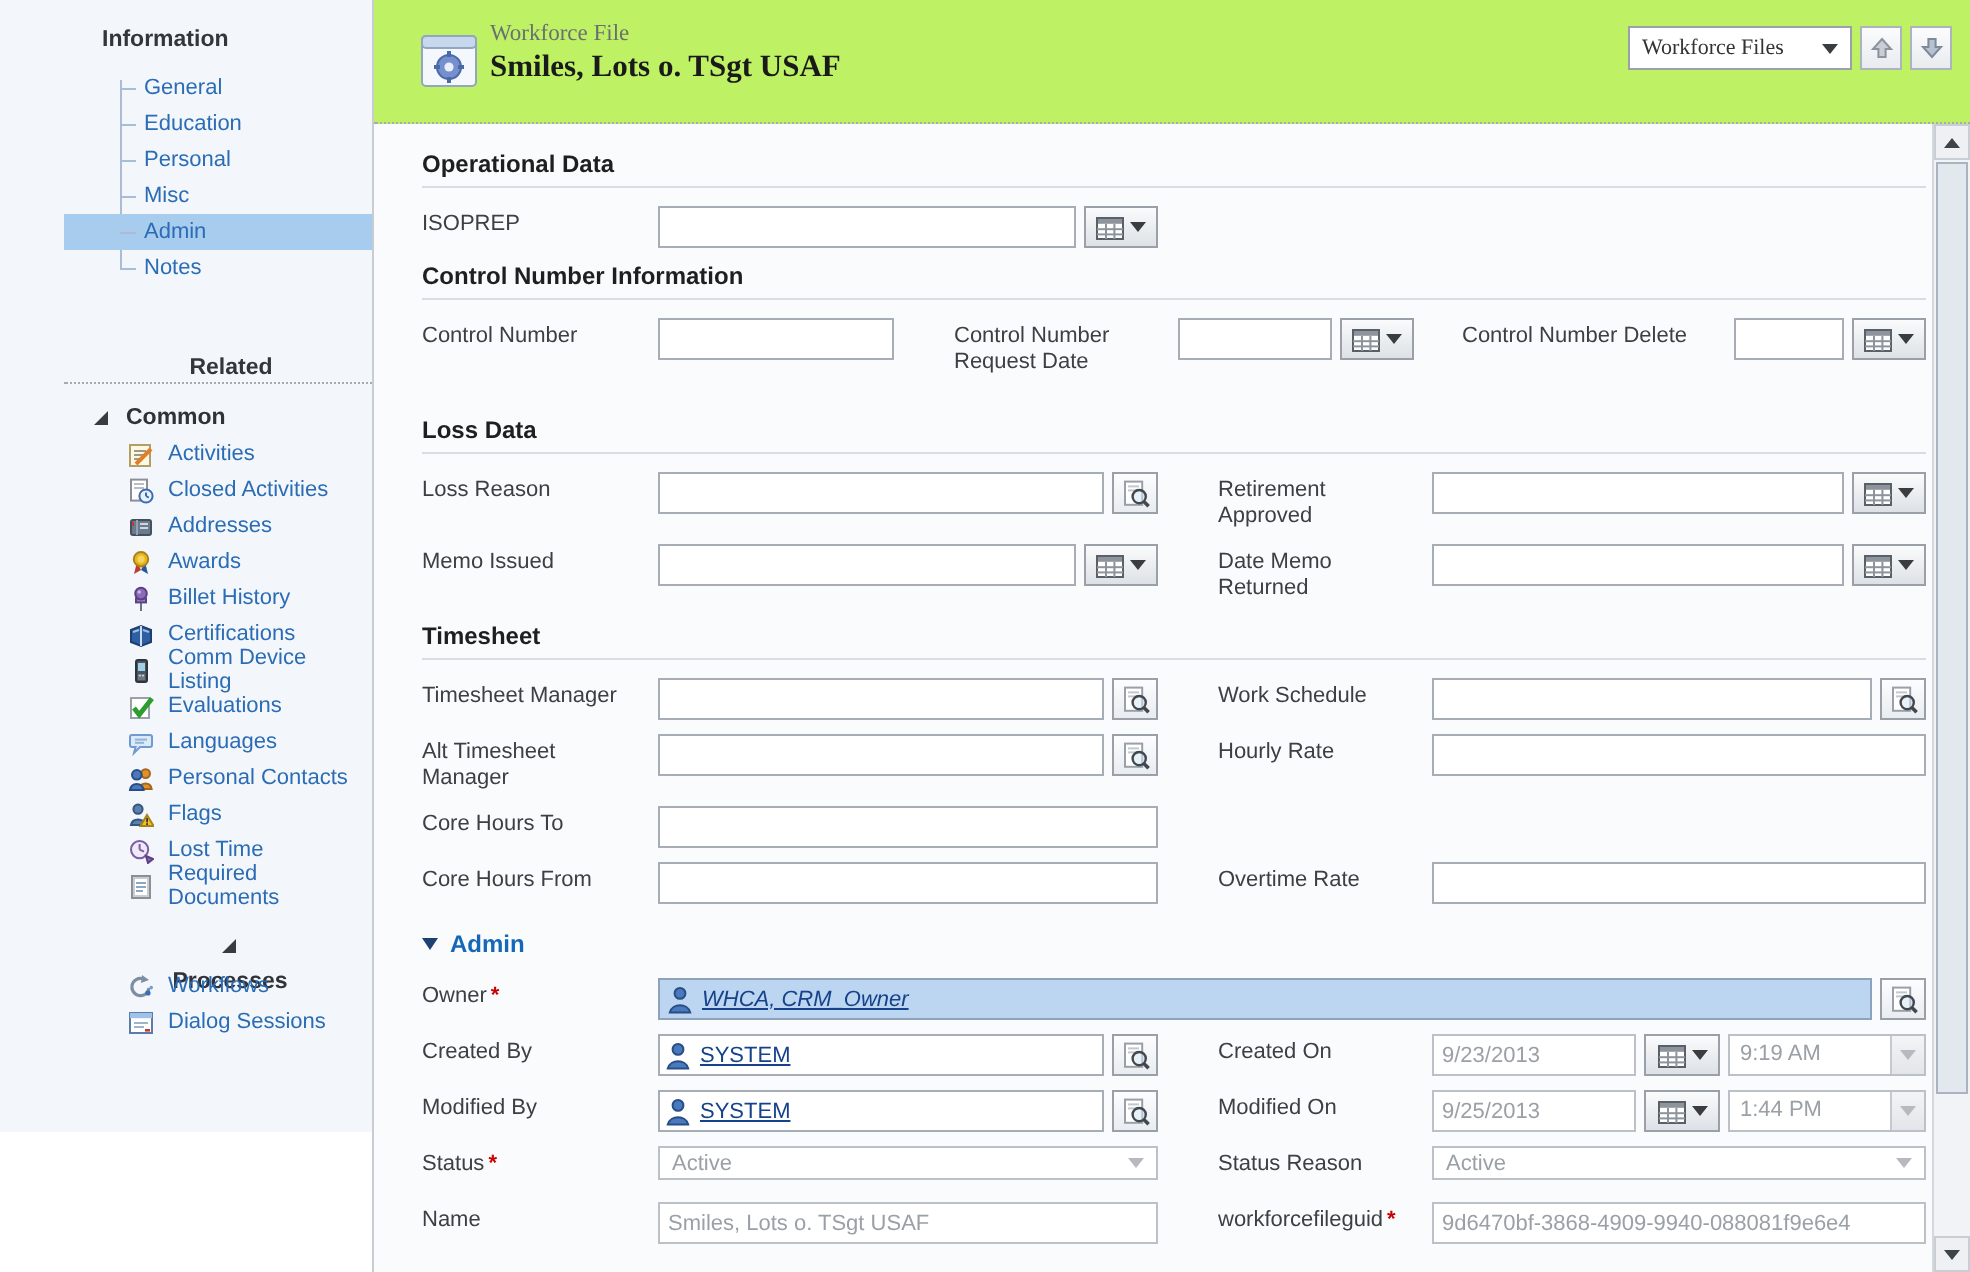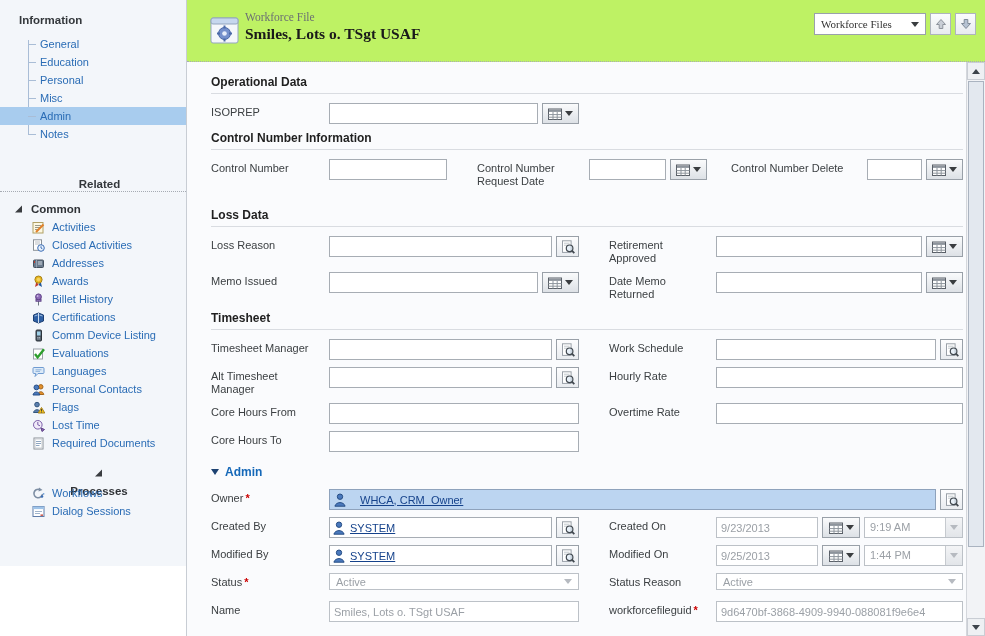--- a/index.html
+++ b/index.html
@@ -1,20 +1,20 @@
 <!DOCTYPE html>
 <html><head>
 <meta charset="utf-8">
 <style>
   * { box-sizing: border-box; margin: 0; padding: 0; }
   html,body { width: 985px; height: 636px; overflow: hidden; }
   body { font-family: "Liberation Sans", sans-serif; font-size: 11px; color: #3c4043; background: #fff; position: relative; }
 
   
-  .sidebar { position: absolute; left: 0; top: 0; width: 186px; height: 566px; background: #f3f6fa; padding-top: 12px; }
+  .sidebar { position: absolute; left: 0; top: 0; width: 186px; height: 566px; background: #f3f6fa; padding-top: 12px; padding-left: 32px; }
   .sb-title { font-size: 11.5px; font-weight: bold; color: #33373b; padding-left: 19px; height: 16px; line-height: 16px; }
   .sb-title.related { padding-left: 13px; margin-top: 33px; padding-bottom: 8px; border-bottom: 1px dotted #a6abb3; margin-right: 0; text-align: center; }
   .tree { position: relative; margin-top: 7px; }
   .tree::before { content: ""; position: absolute; left: 28px; top: 5px; height: 94px; width: 1px; background: #a9bdd6; }
   .tree-item { position: relative; height: 18px; line-height: 18px; padding-left: 40px; cursor: pointer; }
   .tree-item::before { content: ""; position: absolute; left: 28px; top: 9px; width: 8px; height: 1px; background: #a9bdd6; }
   .tree-item span { color: #2a6cb5; }
   .tree-item.sel { background: #a8ccee; }
   .sb-group-hdr { display: flex; align-items: center; gap: 5px; padding-left: 12px; font-weight: bold; font-size: 11.5px; color: #2f3236; height: 18px; margin-top: 8px; cursor: pointer; }
   .g-item { display: flex; align-items: center; gap: 7px; height: 18px; padding-left: 31px; cursor: pointer; }
@@ -48,21 +48,21 @@
   .btn-cal { width: 37px; }
   .btn-look { width: 23px; background: linear-gradient(#fdfdfe,#e9ecf0); }
   .combo-dis { height: 17px; border: 1px solid #bcc1c7; background: #fff; color: #9ba0a6; display: flex; align-items: center; justify-content: space-between; padding: 0 6px; flex: 1; }
   .combo-dis .dd-tri { border-top-color: #b6bac0; }
   .timebox { height: 21px; border: 1px solid #bcc1c7; background: #fff; display: flex; align-items: stretch; flex: 1; min-width: 0; }
   .timebox .tval { flex: 1; color: #9ba0a6; padding: 3px 5px 0; }
   .timebox .tbtn { width: 17px; border-left: 1px solid #c6cacf; background: linear-gradient(#f3f4f6,#e2e5e9); display: flex; align-items: center; justify-content: center; }
   .lookup-in { display: flex; align-items: center; gap: 5px; height: 21px; border: 1px solid #a7adb4; background: #fff; padding: 0 3px; flex: 1; min-width: 0; }
   .lookup-in a { color: #15428b; font-size: 11px; }
   .owner-box { display: flex; align-items: stretch; height: 21px; border: 1px solid #8ea2bc; background: #fff; flex: 1; }
-  .owner-sel { flex: 1; background: #bcd5f1; display: flex; align-items: center; gap: 14px; padding: 0 4px; }
+  .owner-sel { flex: 1; background: #bcd5f1; display: flex; align-items: center; gap: 5px; padding: 0 4px; font-style: italic; }
   .owner-sel a { color: #15428b; }
   .colsec { display: flex; align-items: center; gap: 6px; margin: 13px 0 10px 0; cursor: pointer; }
   .colsec .t { font-size: 12px; font-weight: bold; color: #1568b8; }
   .tri-down { width: 0; height: 0; border-left: 4px solid transparent; border-right: 4px solid transparent; border-top: 6px solid #1d4272; }
   .tri-right { width: 0; height: 0; border-top: 4px solid transparent; border-bottom: 4px solid transparent; border-left: 6px solid #1d4272; }
 
   
   .vscroll { position: absolute; right: 0; top: 62px; width: 19px; height: 574px; background: #f2f3f6; border-left: 1px solid #d4d7dc; }
   .sc-btn { position: absolute; left: 0; width: 18px; height: 18px; background: #eef0f3; border: 1px solid #c9cdd4; display: flex; align-items: center; justify-content: center; cursor: pointer; }
   .sc-up { top: 0; } .sc-dn { bottom: 0; }
@@ -469,33 +469,33 @@
                 <use href="#sym-mag"></use>
               </svg>
             </button>
         </div>
         <span></span>
         <div class="lbl">Hourly Rate</div>
         <div class="cell">
             <input class="tb" value="" style="">
           </div>
       </div>
+      <div class="frow">
+        <div class="lbl">Core Hours To</div>
+        <div class="cell">
+            <input class="tb" value="" style="">
+          </div>
+      </div>
       <div class="frow" style="margin-top:3px;">
         <div class="lbl">Core Hours From</div>
         <div class="cell">
             <input class="tb" value="" style="">
           </div>
         <span></span>
         <div class="lbl">Overtime Rate</div>
-        <div class="cell">
-            <input class="tb" value="" style="">
-          </div>
-      </div>
-      <div class="frow">
-        <div class="lbl">Core Hours To</div>
         <div class="cell">
             <input class="tb" value="" style="">
           </div>
       </div>
 
       <div class="colsec">
         <span class="tri-down"></span>
         <span class="t">Admin</span>
       </div>
 

